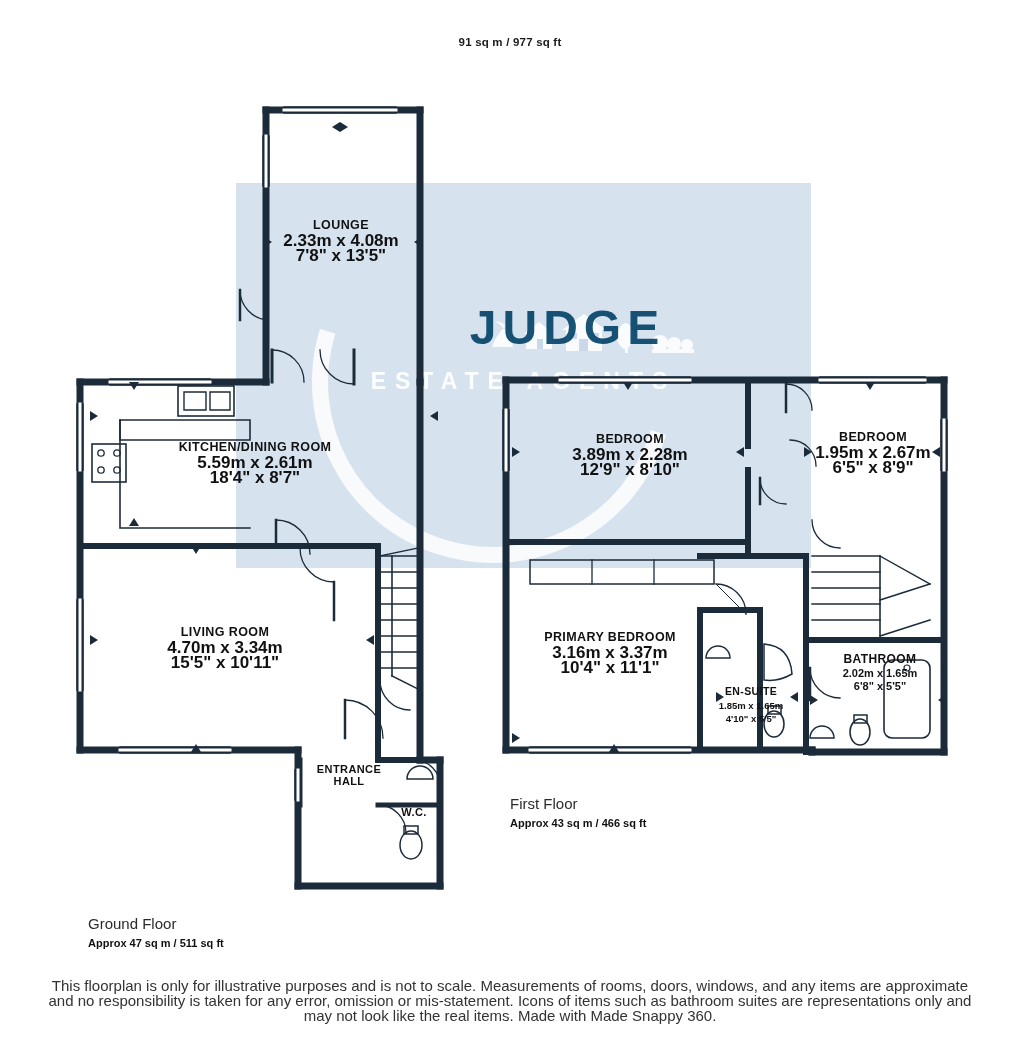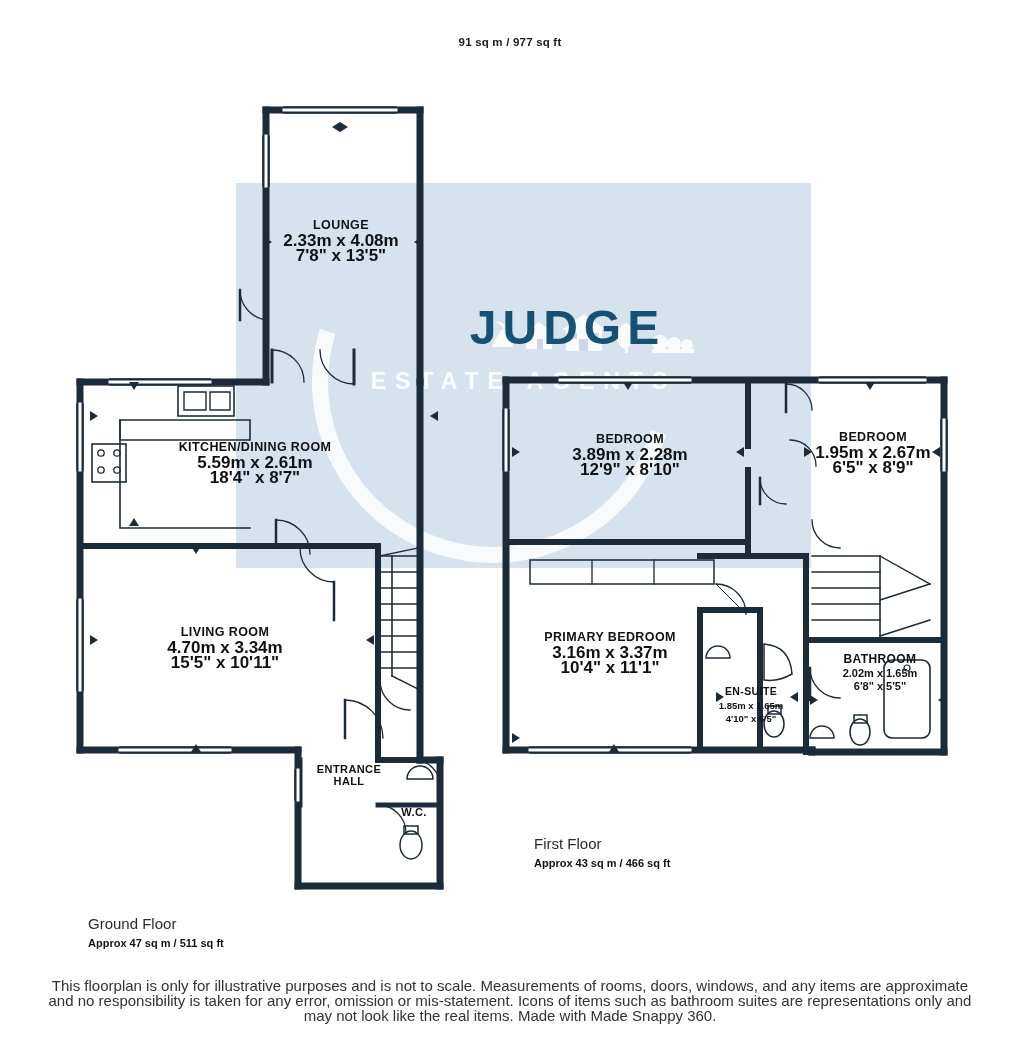--- a/index.html
+++ b/index.html
@@ -350,21 +350,21 @@
     <div class="nm" style="font-size:12px;">BATHROOM</div>
     <div class="dm" style="font-size:11px;">2.02m x 1.65m</div>
     <div class="dm" style="font-size:11px;">6'8" x 5'5"</div>
   </div>
 
   <div class="floorcap" style="left:88px;top:915px;">
     <div class="t">Ground Floor</div>
     <div class="s">Approx 47 sq m / 511 sq ft</div>
   </div>
 
-  <div class="floorcap" style="left:534px;top:795px;margin-top:40px;">
+  <div class="floorcap" style="left:510px;top:795px;">
     <div class="t">First Floor</div>
     <div class="s">Approx 43 sq m / 466 sq ft</div>
   </div>
 
   <div class="footer">
     <div>This floorplan is only for illustrative purposes and is not to scale. Measurements of rooms, doors, windows, and any items are approximate</div>
     <div>and no responsibility is taken for any error, omission or mis-statement. Icons of items such as bathroom suites are representations only and</div>
     <div>may not look like the real items. Made with Made Snappy 360.</div>
   </div>
 

